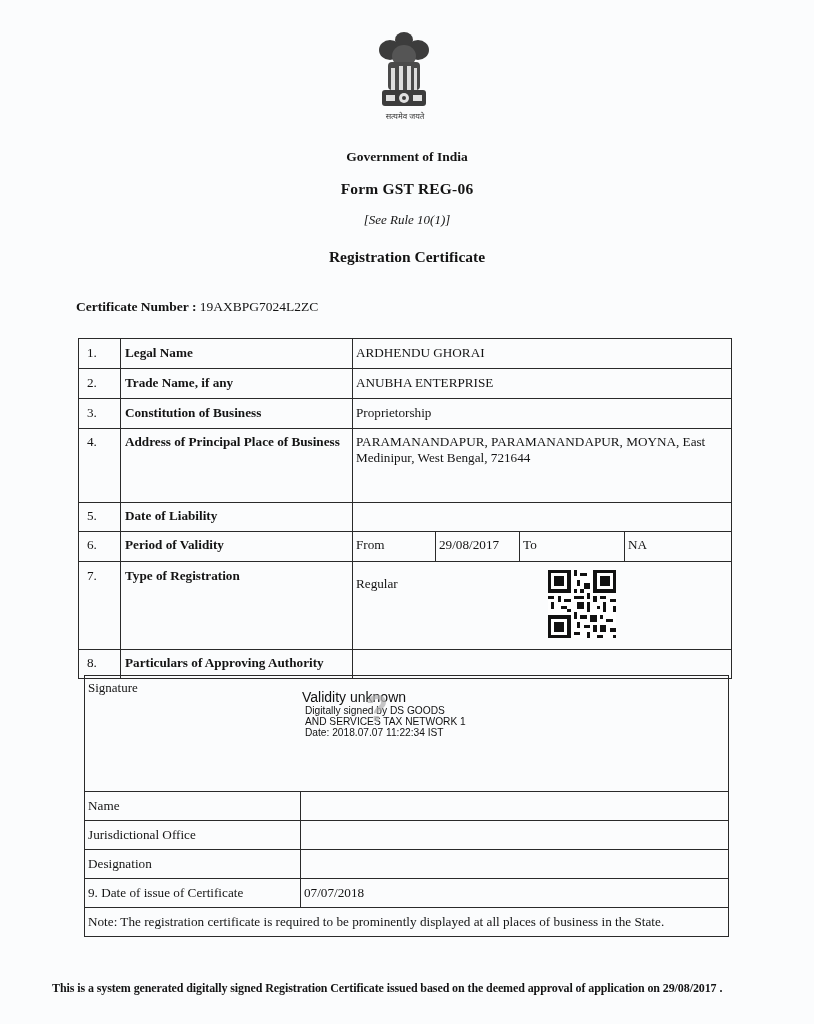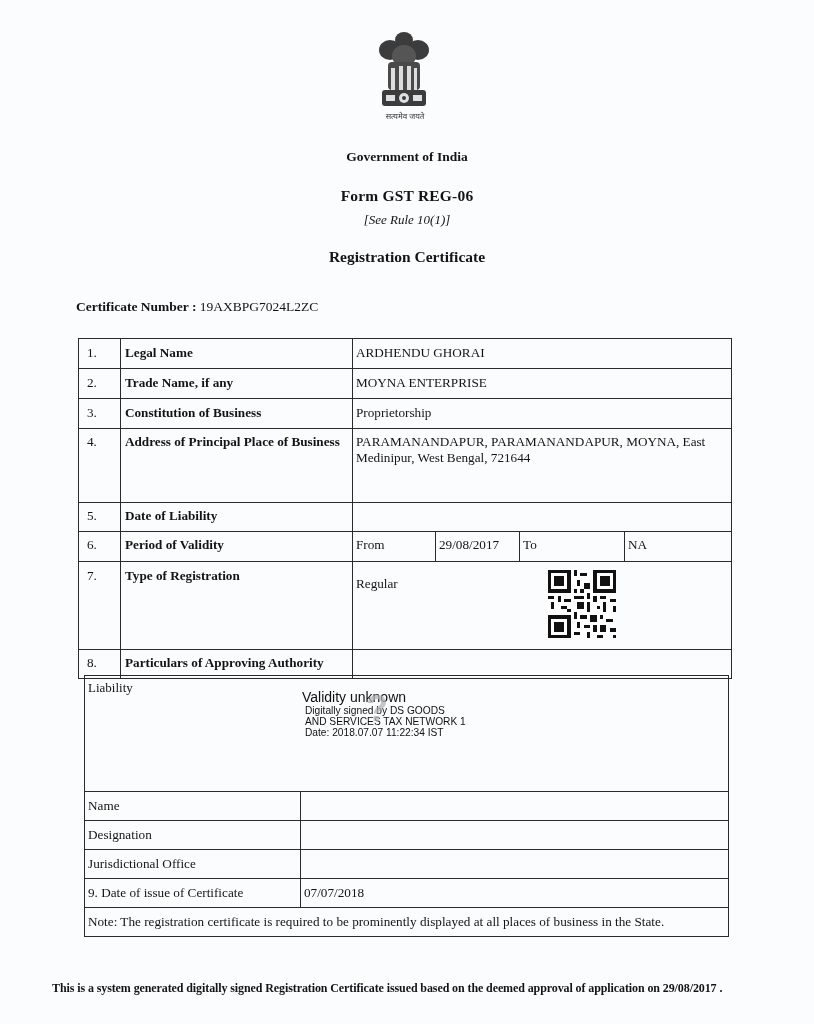--- a/index.html
+++ b/index.html
@@ -4,21 +4,21 @@
   <style>
     * { box-sizing: border-box; margin: 0; padding: 0; }
     html, body { width: 814px; height: 1024px; background: #fbfcfd; overflow: hidden; }
     body { position: relative; font-family: "Liberation Serif", "DejaVu Serif", serif; color: #141414; }
 
     .emblem { position: absolute; left: 372px; top: 26px; width: 64px; height: 96px; }
     .emblem-motto { position: absolute; left: 368px; top: 110px; width: 74px; text-align: center; font-size: 8px; color: #333; }
 
     .hdr { position: absolute; left: 0; width: 814px; text-align: center; }
     .hdr-gov { top: 149px; font-size: 13.5px; font-weight: bold; }
-    .hdr-form { top: 187px; font-size: 15.5px; font-weight: bold; letter-spacing: 0.2px; }
+    .hdr-form { top: 180px; font-size: 15.5px; font-weight: bold; letter-spacing: 0.2px; }
     .hdr-rule { top: 212px; font-size: 13px; font-style: italic; }
     .hdr-title { top: 248px; font-size: 15.5px; font-weight: bold; }
 
     .regno { position: absolute; left: 76px; top: 299px; font-size: 13.5px; }
     .regno .lbl { font-weight: bold; }
 
     .tbl { position: absolute; border-collapse: collapse; font-size: 13.2px; }
     .tbl td { border: 1.3px solid #2a2a2a; vertical-align: top; padding: 4px 4px; }
     .t1 { left: 78px; top: 338px; width: 654px; }
     .t1 td.num { width: 42px; padding-left: 8px; }
@@ -87,21 +87,21 @@
 <table class="tbl t1">
   <tbody>
       <tr class="r1">
     <td class="num">1.</td>
     <td class="lbl">Legal Name</td>
     <td class="val">ARDHENDU GHORAI</td>
   </tr>
   <tr class="r2">
     <td class="num">2.</td>
     <td class="lbl">Trade Name, if any</td>
-    <td class="val">MOYNA ENTERPRISE</td>
+    <td class="val">ANUBHA ENTERPRISE</td>
   </tr>
   <tr class="r3">
     <td class="num">3.</td>
     <td class="lbl">Constitution of Business</td>
     <td class="val">Proprietorship</td>
   </tr>
   <tr class="r4">
     <td class="num">4.</td>
     <td class="lbl">Address of Principal Place of Business</td>
     <td class="val">PARAMANANDAPUR, PARAMANANDAPUR, MOYNA, East Medinipur, West Bengal, 721644</td>
@@ -188,43 +188,43 @@
     <td class="lbl">Particulars of Approving Authority</td>
     <td class="val"></td>
   </tr>
 </tbody>
   </table>
 
 <table class="tbl t2">
   <tbody>
       <tr class="sig">
     <td colspan="2">
-      <span>Liability</span>
+      <span>Signature</span>
       <div class="sig-block">
         <span class="sig-q">?</span>
         <div class="sig-validity">Validity unknown</div>
         <div class="sig-line">Digitally signed by DS GOODS</div>
         <div class="sig-line">AND SERVICES TAX NETWORK 1</div>
         <div class="sig-line">Date: 2018.07.07 11:22:34 IST</div>
       </div>
     </td>
   </tr>
   <tr class="sm">
     <td class="l">Name</td>
     <td></td>
   </tr>
   <tr class="sm">
+    <td class="l">Jurisdictional Office</td>
+    <td></td>
+  </tr>
+  <tr class="sm">
     <td class="l">Designation</td>
     <td></td>
   </tr>
   <tr class="sm">
-    <td class="l">Jurisdictional Office</td>
-    <td></td>
-  </tr>
-  <tr class="sm">
     <td class="l">9. Date of issue of Certificate</td>
     <td>07/07/2018</td>
   </tr>
   <tr class="note">
     <td colspan="2">Note: The registration certificate is required to be prominently displayed at all places of business in the State.</td>
   </tr>
 </tbody>
   </table>
 
 <div class="footer">This is a system generated digitally signed Registration Certificate issued based on the deemed approval of application on 29/08/2017 .</div>

